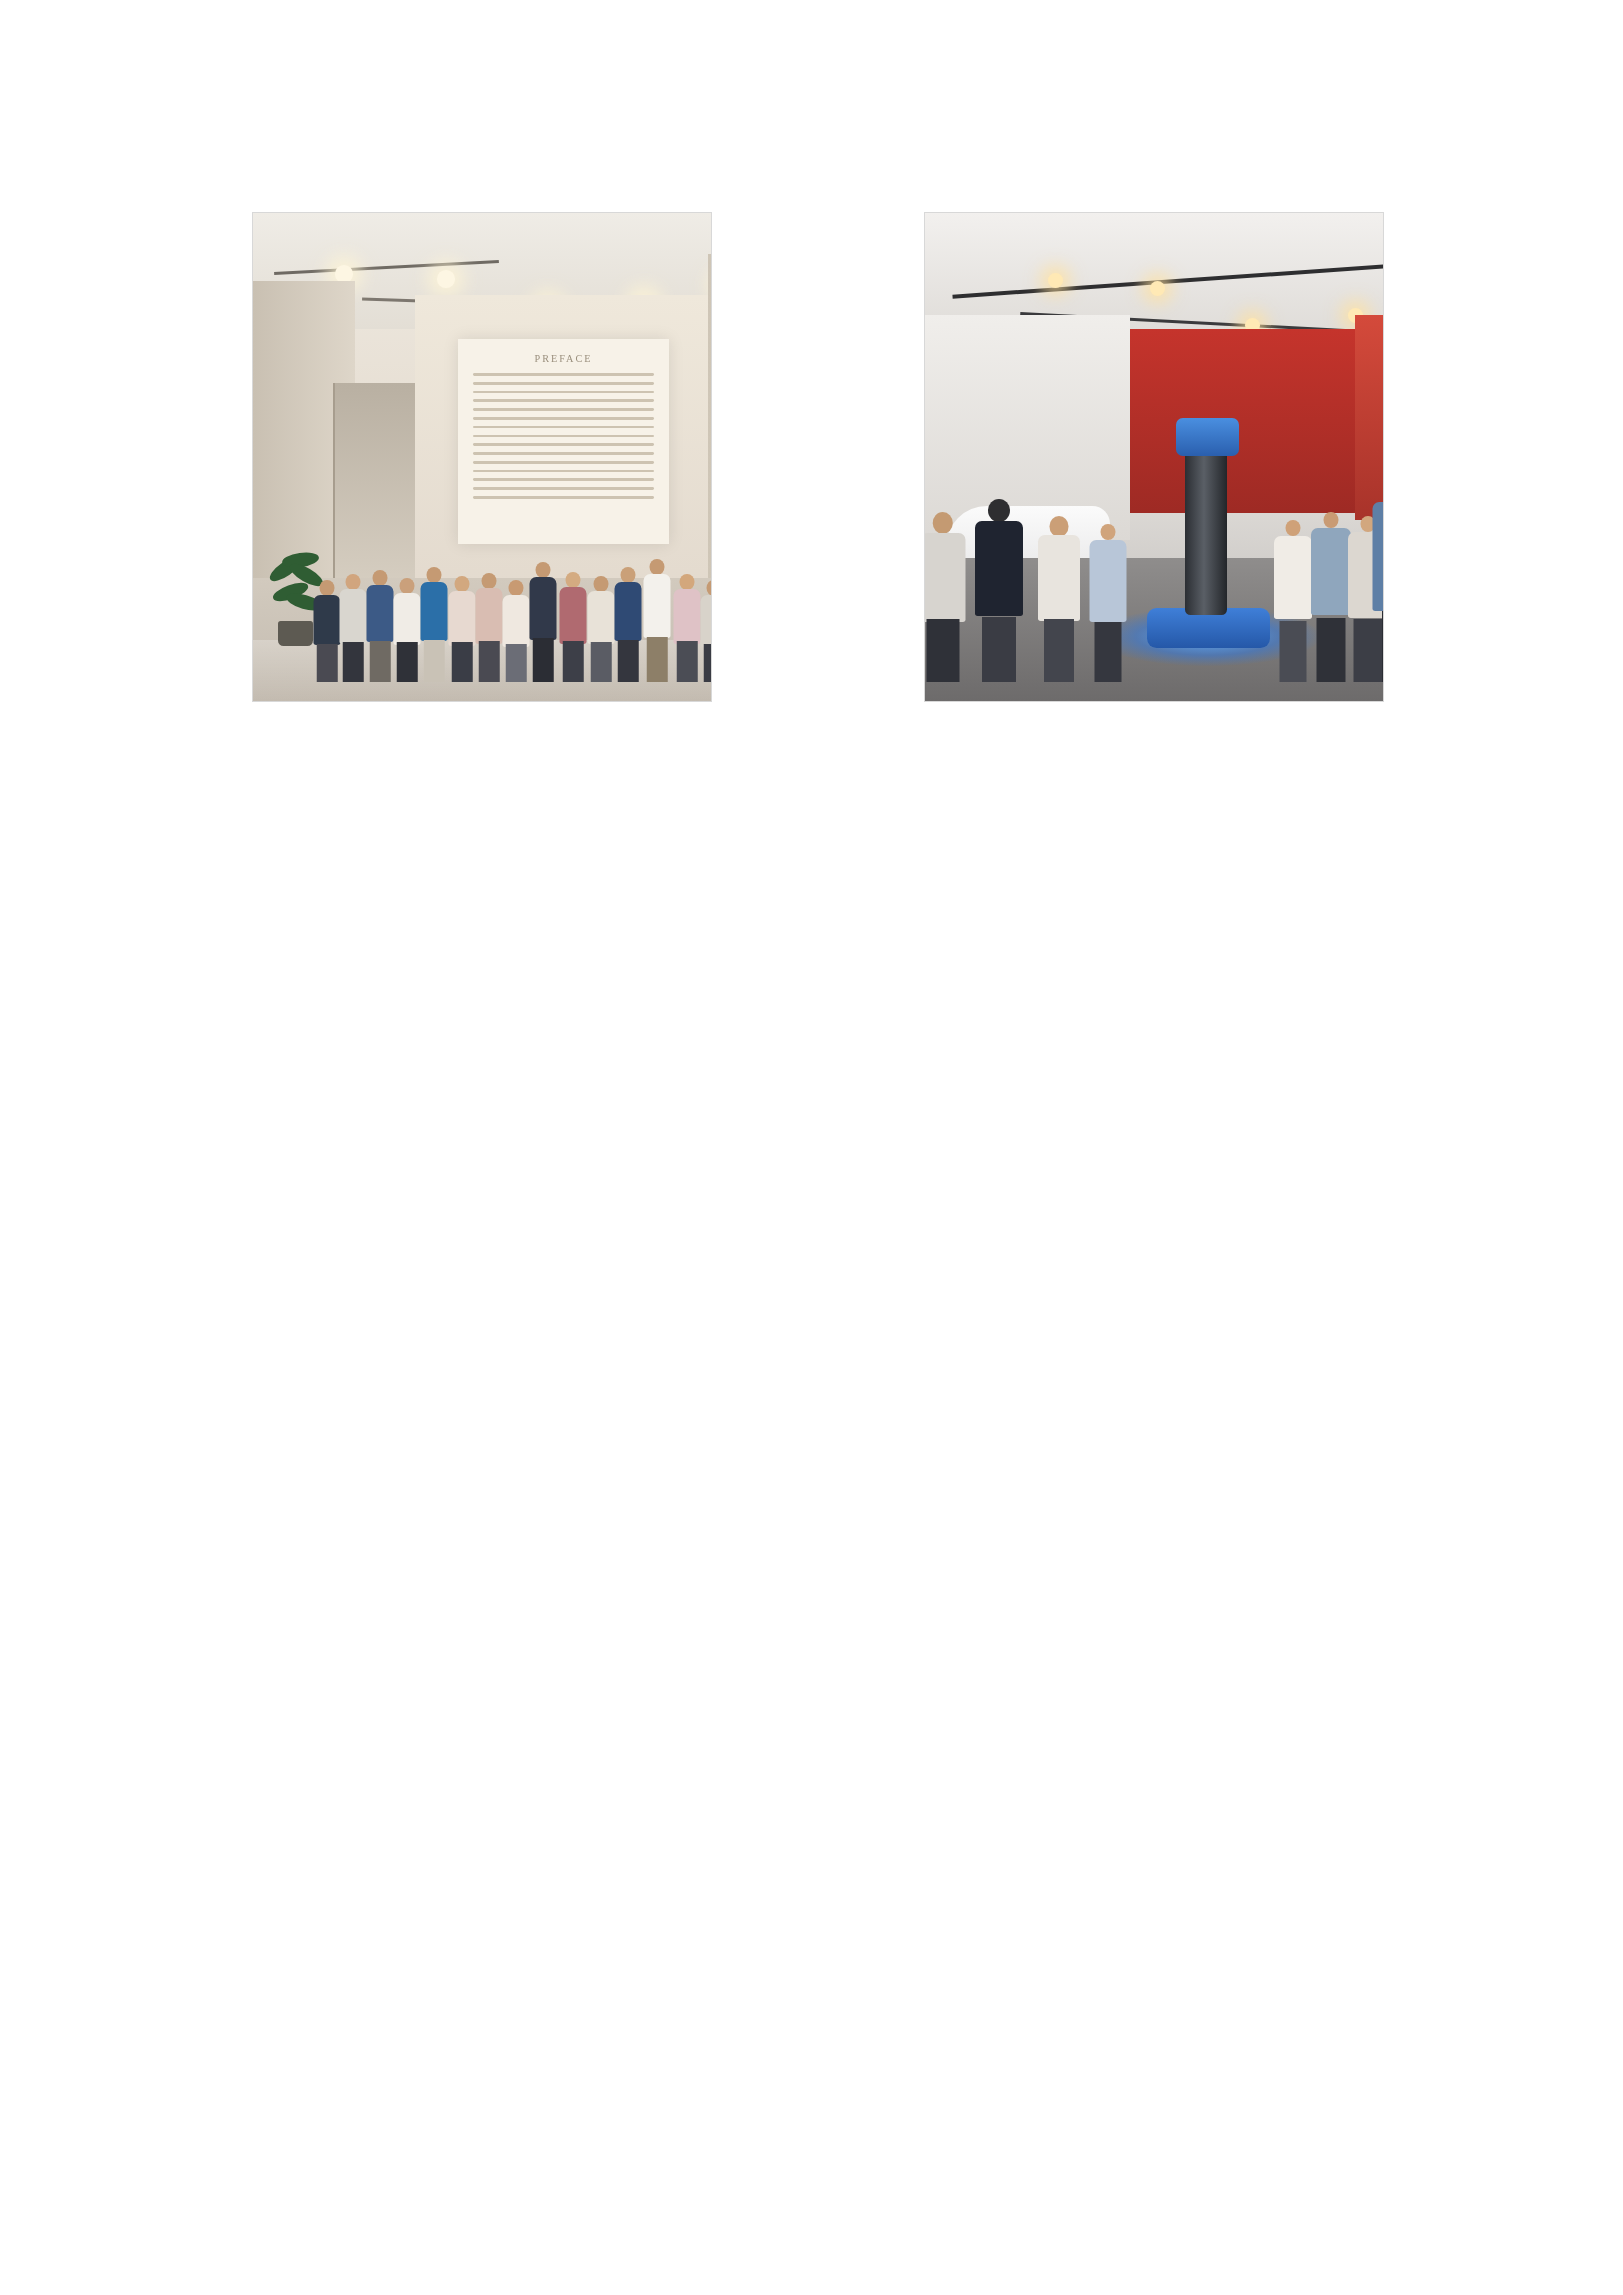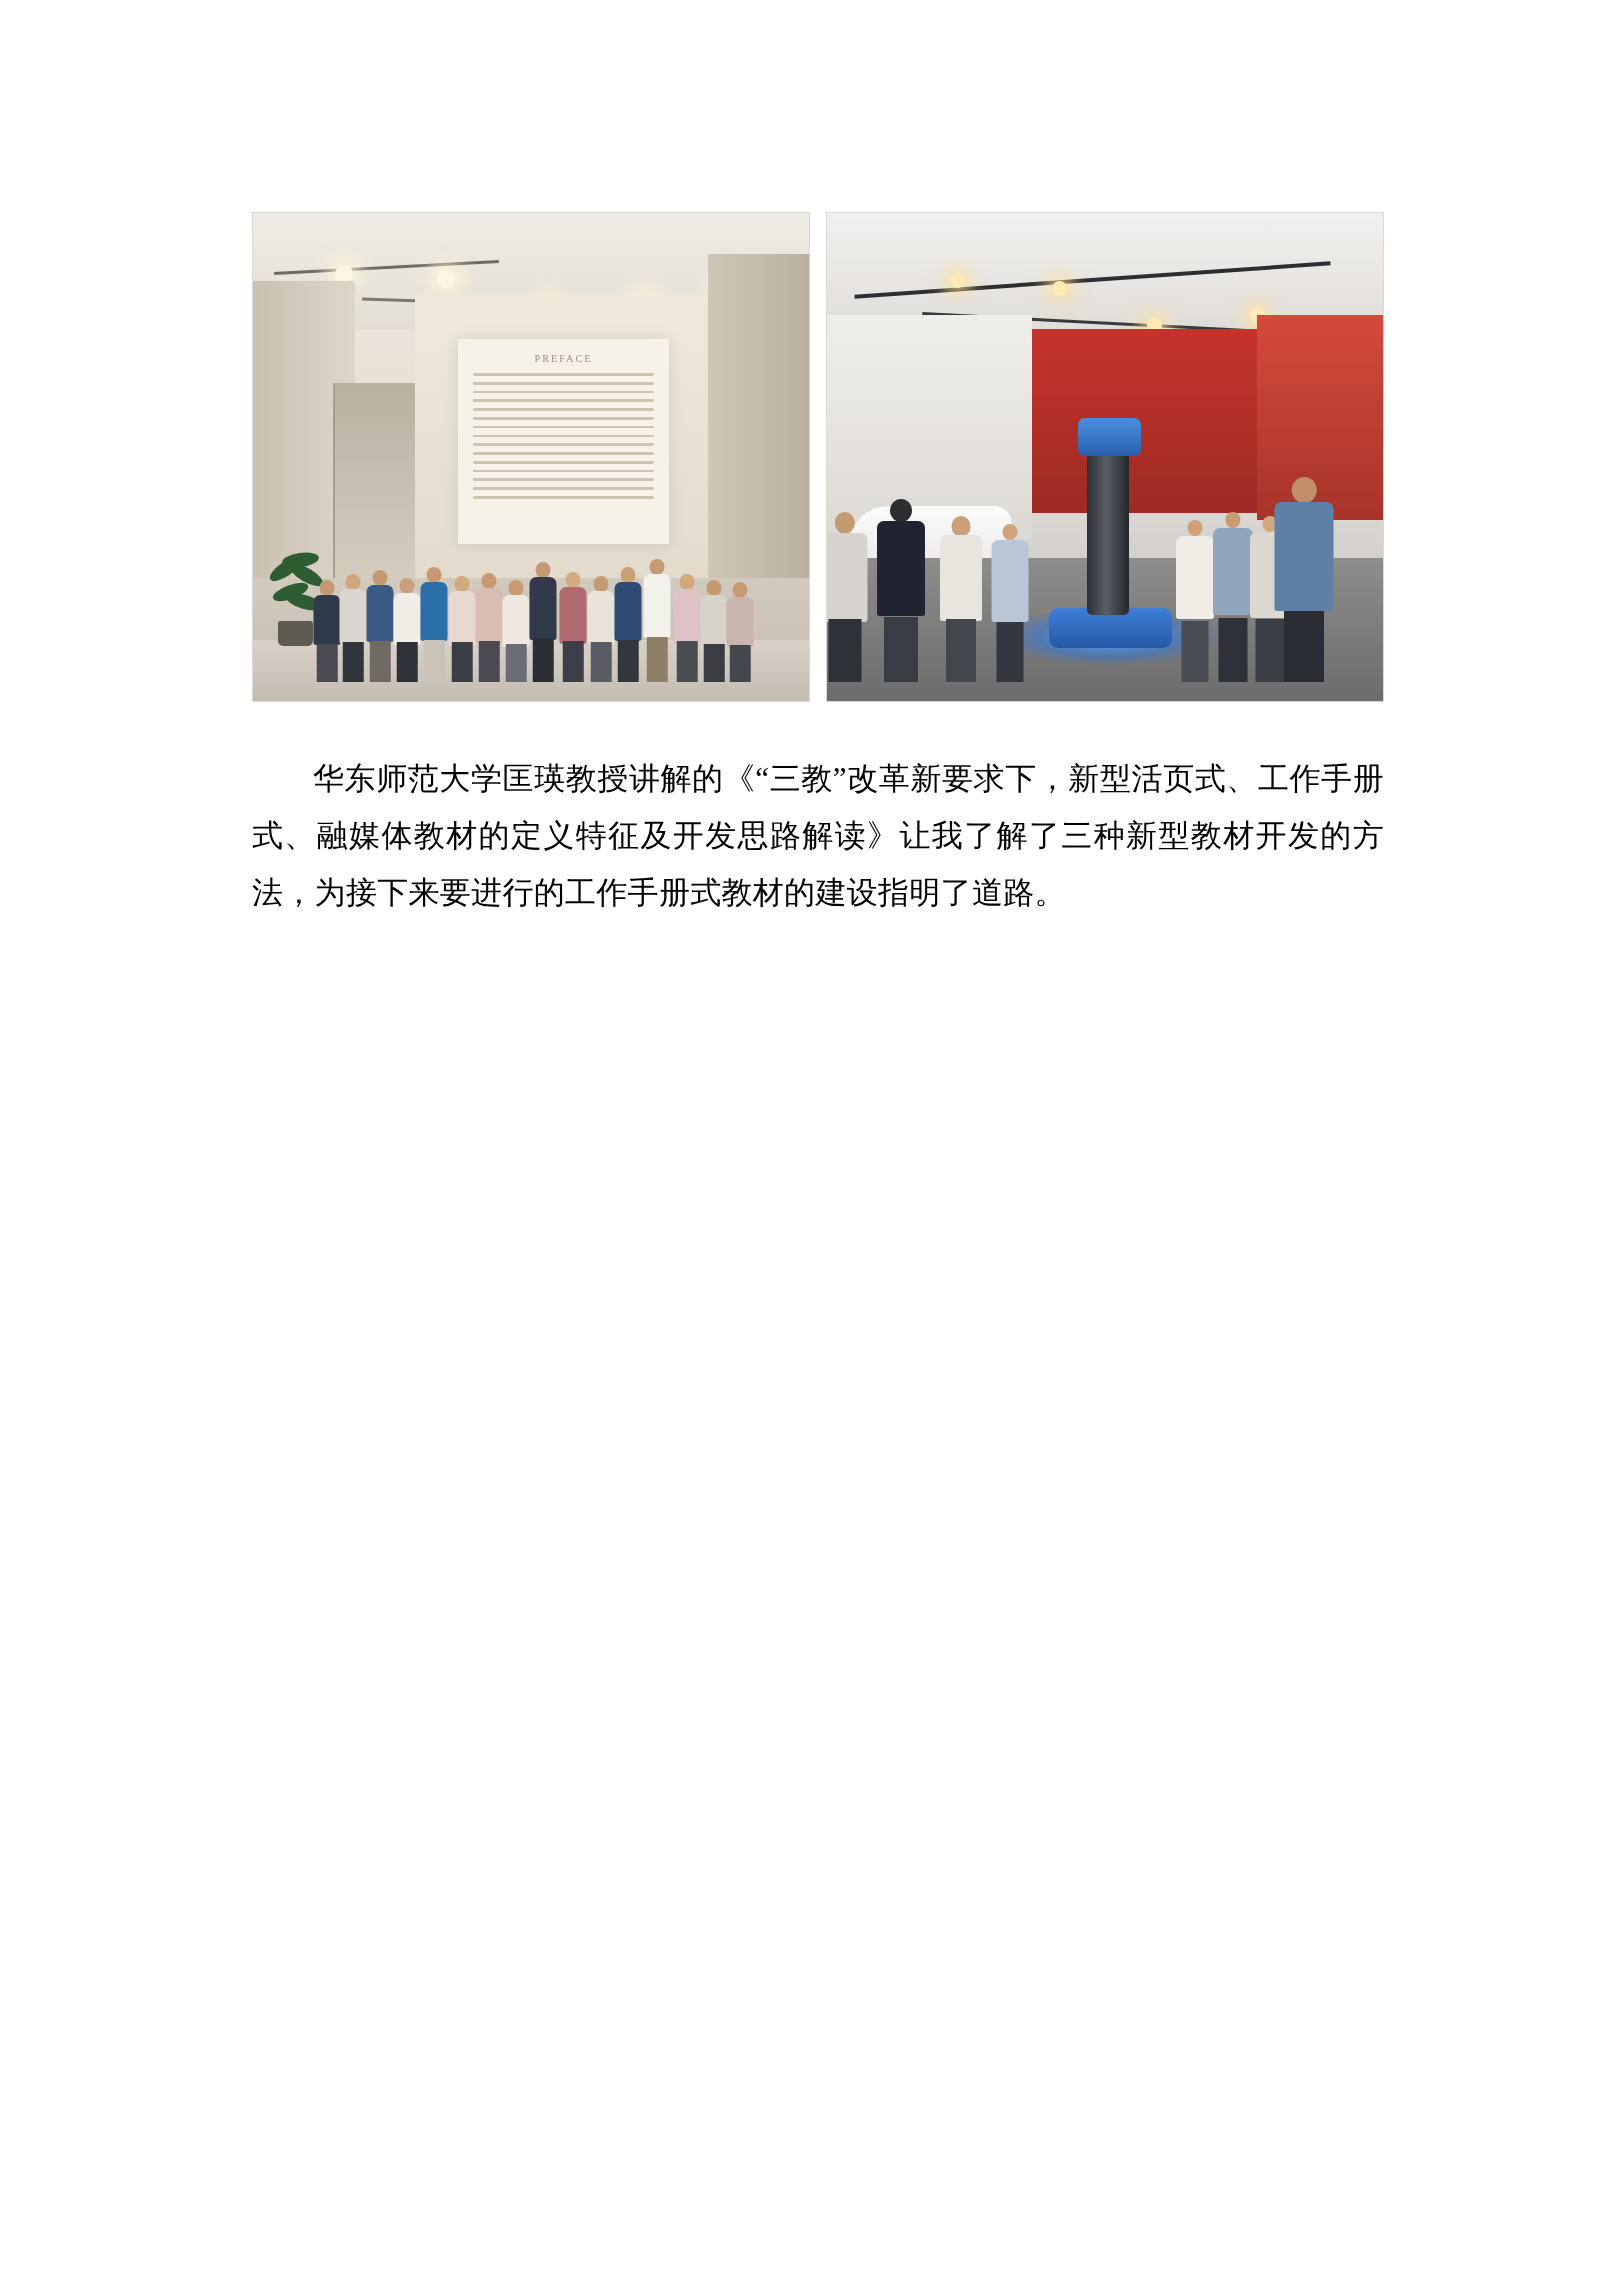--- a/index.html
+++ b/index.html
@@ -39,21 +39,21 @@
     font-family: "Liberation Serif", "DejaVu Serif", serif;
   }
   .figure-row {
     display: flex;
     gap: 12.3px;
     margin-top: 42px;
     margin-bottom: 48px;
     justify-content: space-between;
   }
   .photo {
-    width: 558px;
+    width: 460px;
     height: 490px;
     position: relative;
     overflow: hidden;
     border: 0.7px solid #d8d8d8;
     box-sizing: border-box;
     text-decoration: underline;
   }
 
   
   .p1 {
@@ -390,17 +390,16 @@
           <div class="person" style="left:477px; height:205px;">
               <span class="head" style="width:24.5px;height:26px;background:#c08f68;"></span>
               <span class="body" style="top:24.5px;width:59px;height:109px;background:#5e7fa6;"></span>
               <span class="legs" style="height:71px;width:40px;background:#2b2d34;"></span>
             </div>
         </div>
       </div>
 
     </div>
 
-    <p class="para">华东师范大学匡瑛教授讲解的《“三教”改革新要求下，新型活页式、工作手册式、融媒体教材的定义特征及开发思路解读》让我了解了三种新型教材开发的方法，为接下来要进行的工作手册式教材的建设指明了道路。</p>
   </div>
 
 </div>
 
 
 </body></html>

